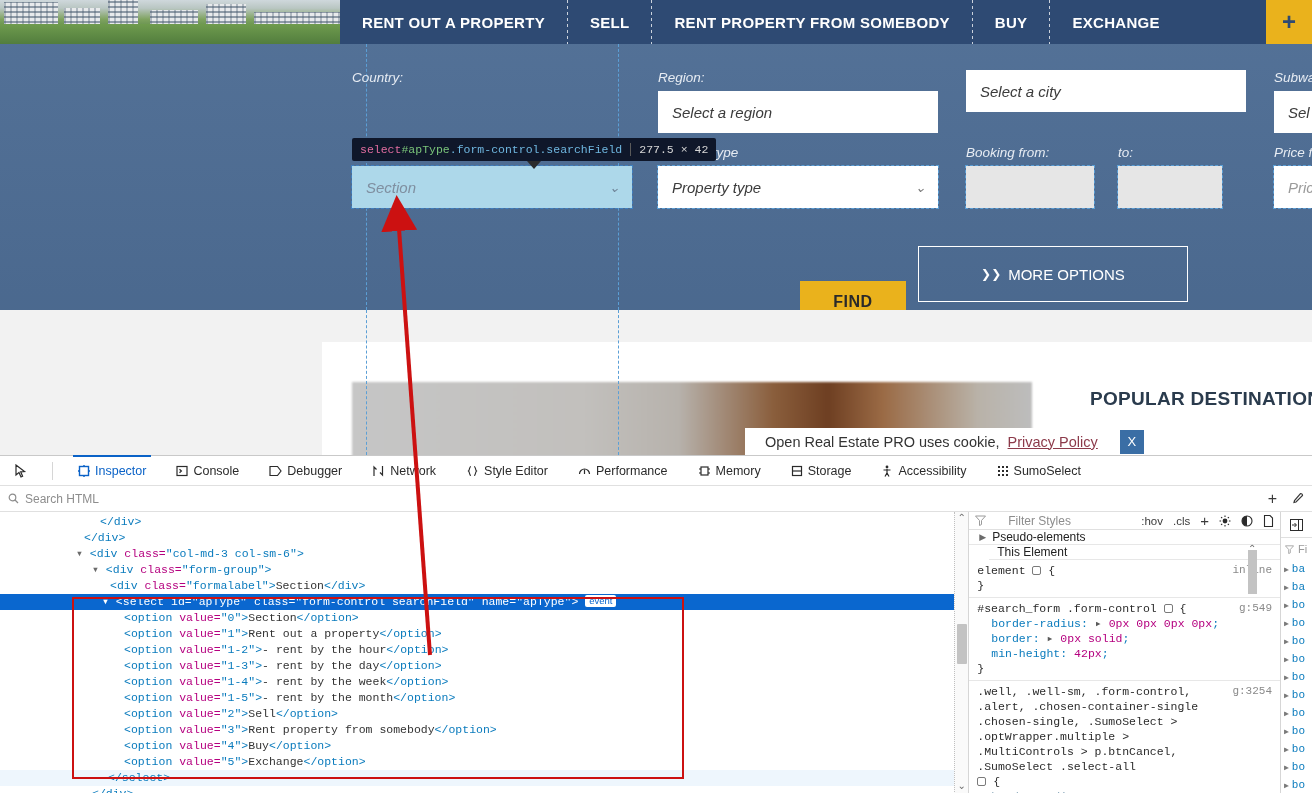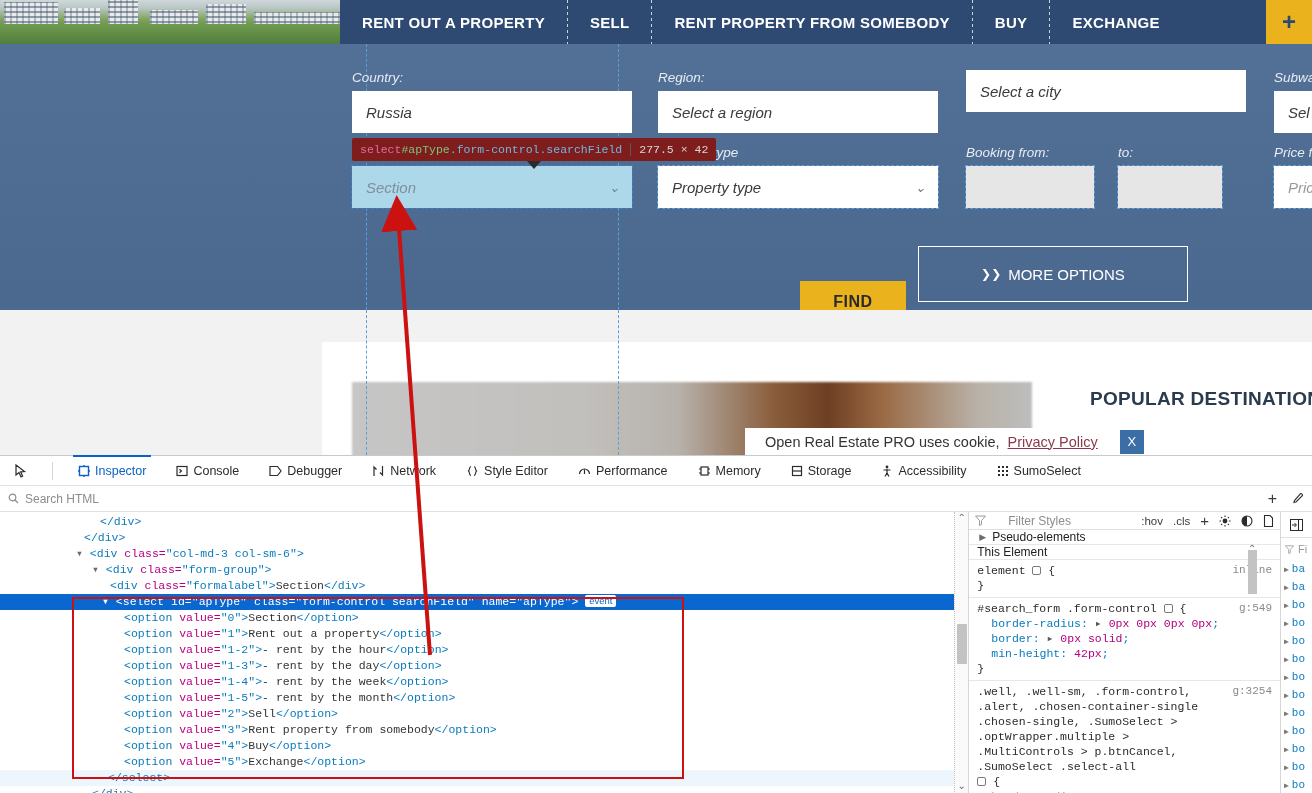--- a/index.html
+++ b/index.html
@@ -89,21 +89,21 @@
   .inspected-pad{
     position:absolute; left:-6px; top:-6px; right:-6px; bottom:-6px;
     background:#c9a7e8; opacity:.65; z-index:-1;
   }
   .inspected-margin{
     position:absolute; left:-8px; top:-8px; right:-8px; bottom:-8px;
     outline:1px dashed #3f7fbf; z-index:-2;
   }
 
   .tooltip{
-    position:absolute; background:#7f1d1d; color:#d8d8d8;
+    position:absolute; background:#0f172a; color:#d8d8d8;
     font-family:"Liberation Mono", monospace; font-size:11.5px;
     padding:5px 8px; white-space:nowrap; display:flex; align-items:center; gap:8px;
     border-radius:2px; z-index:30;
   }
   .tooltip .tag{ color:#e06c9f; }
   .tooltip .id{ color:#7ac57a; }
   .tooltip .cls{ color:#6fb7e0; }
   .tooltip .divider{ width:1px; height:13px; background:#5a5a5a; }
   .tooltip .dims{ color:#d6d6d6; }
   .tooltip:after{
@@ -227,21 +227,21 @@
     border-bottom:1px solid #e0e0e0; padding:0 6px; font-size:12px; color:#8d8d8d;
   }
   .rules-toolbar .filterph{ margin-left:22px; }
   .rules-toolbar .rt-right{ margin-left:auto; display:flex; align-items:center; gap:10px; color:#3a3a3a; font-size:11.5px; }
   .pseudo-row{
     height:22px; display:flex; align-items:center; gap:6px; padding-left:10px;
     font-size:12px; color:#222; border-bottom:1px solid #e7e7e7;
   }
   .thiselem{
     height:22px; display:flex; align-items:center; padding-left:8px;
-    font-size:12px; color:#222; border-bottom:1px solid #e7e7e7;
+    font-size:12px; color:#222; border-bottom:1px solid #e7e7e7;margin-left:20px;
   }
   .rule{
     border-bottom:1px solid #e7e7e7; padding:3px 8px 4px 8px;
     font-family:"Liberation Mono", monospace; font-size:11.5px; line-height:15px;
     position:relative;
   }
   .sel-txt{ color:#2b2b2b; }
   .origin{ position:absolute; right:8px; top:3px; color:#8a8a8a; font-size:11px; }
   .prop{ color:#0a7bbd; padding-left:14px; display:block; }
   .prop .pv{ color:#b5007f; }
@@ -305,21 +305,20 @@
 
   <div class="searchband">
     <div class="band-overlay"></div>
     <div class="guide" style="left:366px;"></div>
     <div class="guide" style="left:618px;"></div>
 
     <div class="formrow">
 
       <div class="fg" style="left:0px; top:0px; width:280px;">
         <span class="flabel">Country:</span>
-        <div class="fcontrol">Russia</div>
       </div>
 
       <div class="fg" style="left:306px; top:0px; width:280px;">
         <span class="flabel">Region:</span>
         <div class="fcontrol">Select a region</div>
       </div>
 
       <div class="fg" style="left:614px; top:0px; width:280px;">
         <div class="fcontrol">Select a city</div>
       </div>

